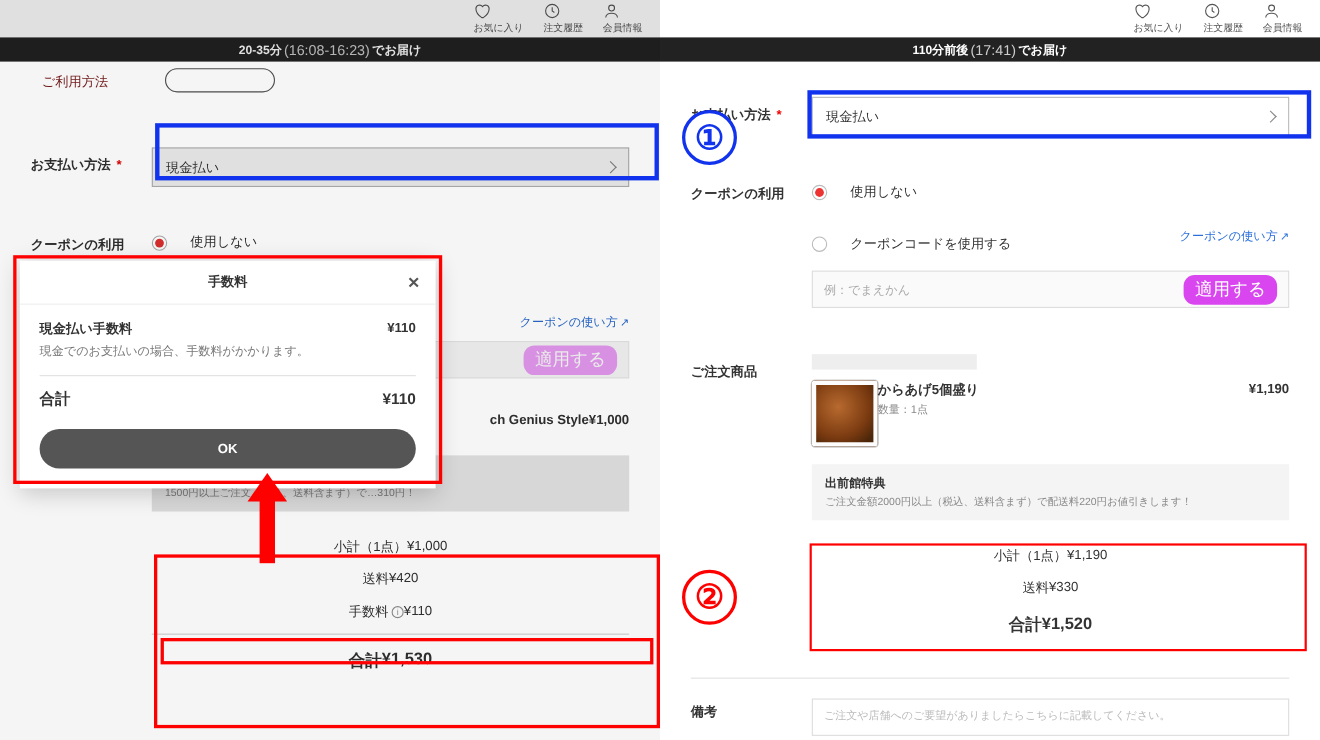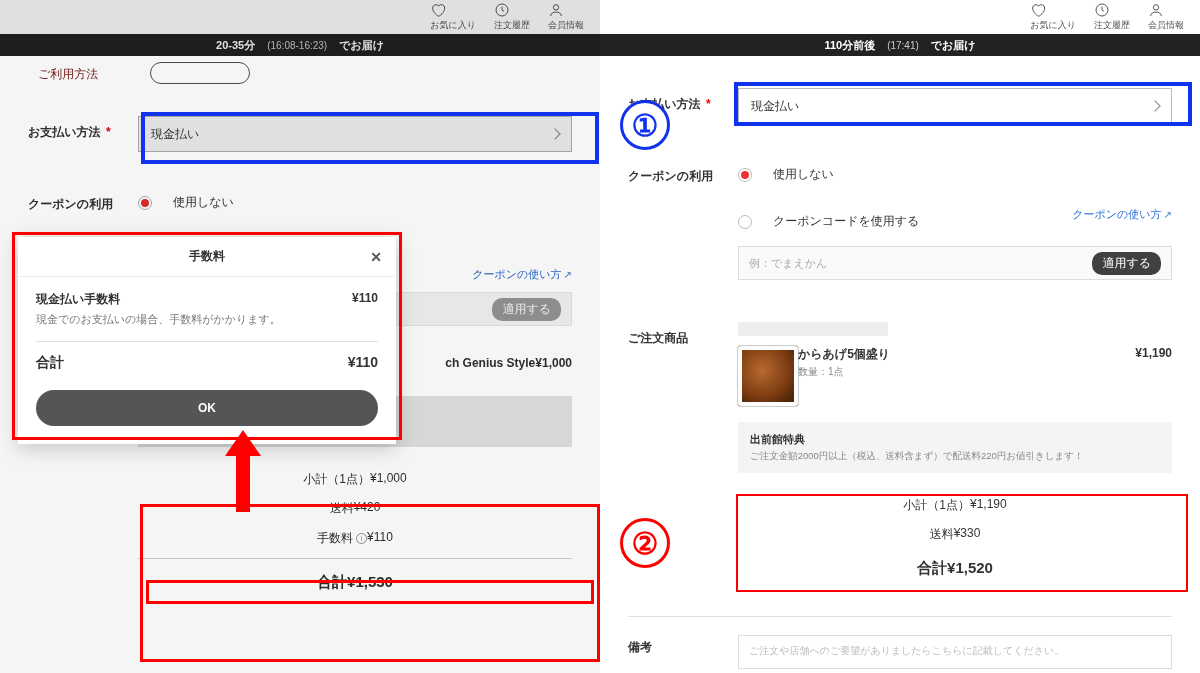--- a/index.html
+++ b/index.html
@@ -8,35 +8,35 @@
   .panel{width:50%;height:100%;position:relative;overflow:hidden;}
   .panel.left{background:#f5f5f5;}
   .panel.left .inner{filter:brightness(0.88);}
   .panel.right{background:#fff;}
   .inner{position:absolute;inset:0;}
   
   .topbar{height:34px;display:flex;justify-content:flex-end;align-items:center;gap:18px;padding:0 16px;background:#fff;font-size:9px;color:#555;}
   .topbar .ico{display:flex;flex-direction:column;align-items:flex-start;gap:1px;}
   .topbar svg{width:16px;height:16px;stroke:#555;fill:none;stroke-width:1.5;}
   .blackbar{background:#222;color:#fff;height:22px;display:flex;align-items:center;justify-content:center;font-size:11px;}
-  .blackbar .thin{font-weight:300;font-size:10px;color:#ccc;margin:0 12px;}
+  .blackbar .thin{font-weight:300;font-size:13px;color:#ccc;margin:0 2px;}
   .content{padding:10px 28px;}
   .row{display:flex;align-items:flex-start;padding:18px 0;}
   .row .lab{width:110px;font-size:12px;font-weight:600;padding-top:8px;}
   .req{color:#e00;margin-left:2px;}
   .row .ctl{flex:1;}
   .paybox{border:1px solid #bbb;background:#fff;height:36px;display:flex;align-items:center;justify-content:space-between;padding:0 12px;font-size:12px;}
   .chev{width:8px;height:8px;border-right:1.5px solid #888;border-bottom:1.5px solid #888;transform:rotate(-45deg);}
   .radio{display:flex;align-items:center;gap:21px;font-size:12px;margin:6px 0;}
   .radio .dot{width:14px;height:14px;border-radius:50%;border:1.5px solid #bbb;display:flex;align-items:center;justify-content:center;}
   .radio .dot.on::after{content:"";width:8px;height:8px;border-radius:50%;background:#e33;}
   .couponlink{color:#2a6fdb;font-size:11px;}
   .couponlink .ext{font-size:10px;margin-left:2px;}
   .codebox{border:1px solid #ddd;background:#fafafa;height:34px;display:flex;align-items:center;justify-content:space-between;padding:0 10px;margin-top:10px;font-size:11px;color:#aaa;}
-  .applybtn{background:#404040;color:#fff;font-size:12px;padding:3px 10px;border-radius:10px;}
+  .applybtn{background:#d946ef;color:#fff;font-size:16px;padding:3px 10px;border-radius:10px;}
   
   .ordsec{padding:10px 0;}
   .orditem{display:flex;align-items:flex-start;}
   .thumb{width:60px;height:60px;background:radial-gradient(circle at 40% 40%,#b86a2f 0%,#7a3a10 55%,#4b260a 80%);border-radius:3px;box-shadow:inset 0 0 0 4px #fdfdfd, 0 0 0 1px #ccc;}
   .orditem .info{flex:1;}
   .orditem .name{font-size:12px;font-weight:600;}
   .orditem .qty{font-size:10px;color:#888;margin-top:2px;}
   .orditem .price{font-size:12px;font-weight:600;}
   .promo{background:#f4f4f4;padding:10px 12px;margin-top:16px;}
   .promo .t{font-size:11px;font-weight:700;}
@@ -101,21 +101,21 @@
     </div>
     <div class="blackbar">
       <b>20-35分</b>
       <span class="thin">(16:08-16:23)</span>
       <b>でお届け</b>
     </div>
 
     <div class="hiddentitle">ご利用方法</div>
     <div class="pillbtn"></div>
 
-    <div class="content" style="padding-top:42px;">
+    <div class="content" style="padding-top:60px;">
       <div class="row">
         <div class="lab"><span>お支払い方法</span> <span class="req">*</span></div>
         <div class="ctl">
           <div class="paybox">
             <span>現金払い</span>
             <span class="chev"></span>
           </div>
         </div>
       </div>
 

